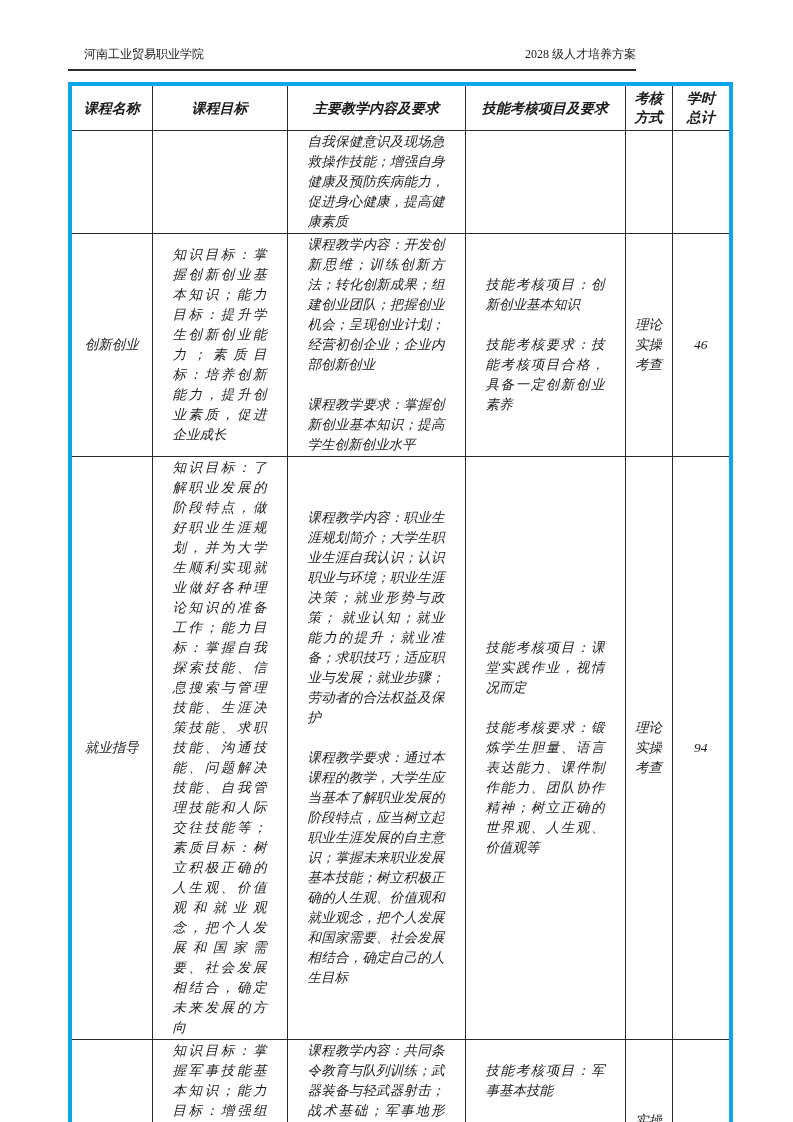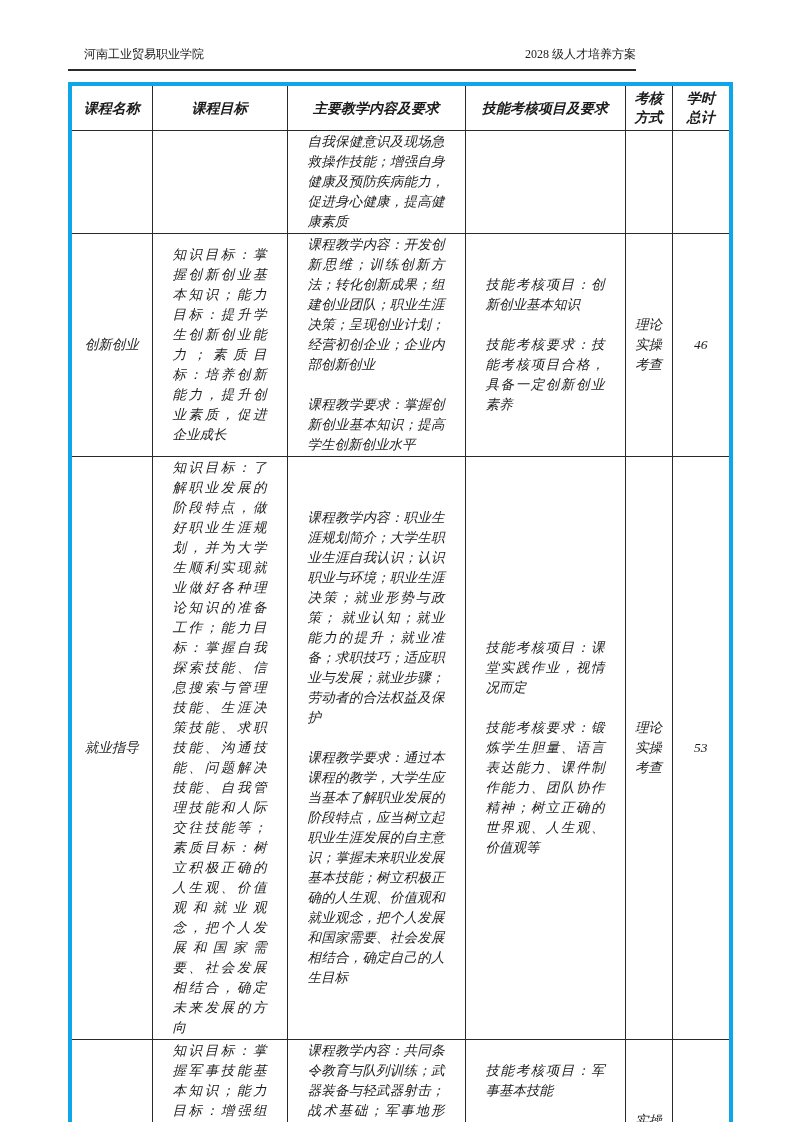--- a/index.html
+++ b/index.html
@@ -108,21 +108,21 @@
         <td class="c"></td>
         <td></td>
         <td>自我保健意识及现场急救操作技能；增强自身健康及预防疾病能力，促进身心健康，提高健康素质</td>
         <td></td>
         <td class="c"></td>
         <td class="c"></td>
       </tr>
       <tr class="row-cxcy">
         <td class="c">创新创业</td>
         <td>知识目标：掌握创新创业基本知识；能力目标：提升学生创新创业能力；素质目标：培养创新能力，提升创业素质，促进企业成长</td>
-        <td>课程教学内容：开发创新思维；训练创新方法；转化创新成果；组建创业团队；职业生涯决策；呈现创业计划；经营初创企业；企业内部创新创业
+        <td>课程教学内容：开发创新思维；训练创新方法；转化创新成果；组建创业团队；把握创业机会；呈现创业计划；经营初创企业；企业内部创新创业
 
 课程教学要求：掌握创新创业基本知识；提高学生创新创业水平</td>
         <td>技能考核项目：创新创业基本知识
 
 技能考核要求：技能考核项目合格，具备一定创新创业素养</td>
         <td class="c">理论
 实操
 考查</td>
         <td class="c">46</td>
       </tr>
@@ -131,21 +131,21 @@
         <td>知识目标：了解职业发展的阶段特点，做好职业生涯规划，并为大学生顺利实现就业做好各种理论知识的准备工作；能力目标：掌握自我探索技能、信息搜索与管理技能、生涯决策技能、求职技能、沟通技能、问题解决技能、自我管理技能和人际交往技能等；素质目标：树立积极正确的人生观、价值观和就业观念，把个人发展和国家需要、社会发展相结合，确定未来发展的方向</td>
         <td>课程教学内容：职业生涯规划简介；大学生职业生涯自我认识；认识职业与环境；职业生涯决策；就业形势与政策； 就业认知；就业能力的提升；就业准备；求职技巧；适应职业与发展；就业步骤；劳动者的合法权益及保护
 
 课程教学要求：通过本课程的教学，大学生应当基本了解职业发展的阶段特点，应当树立起职业生涯发展的自主意识；掌握未来职业发展基本技能；树立积极正确的人生观、价值观和就业观念，把个人发展和国家需要、社会发展相结合，确定自己的人生目标</td>
         <td>技能考核项目：课堂实践作业，视情况而定
 
 技能考核要求：锻炼学生胆量、语言表达能力、课件制作能力、团队协作精神；树立正确的世界观、人生观、价值观等</td>
         <td class="c">理论
 实操
 考查</td>
-        <td class="c">53</td>
+        <td class="c">94</td>
       </tr>
       <tr class="row-jsjn">
         <td class="c">军事技能</td>
         <td>知识目标：掌握军事技能基本知识；能力目标：增强组织纪律性，提升学生军事技能水平；素质目标：提高学生综合素质</td>
         <td>课程教学内容：共同条令教育与队列训练；武器装备与轻武器射击；战术基础；军事地形学；综合技能
 
 课程教学要求：掌握军事技能基本知识；增强国防观念</td>
         <td>技能考核项目：军事基本技能
 
 技能考核要求：技能考核项目合格，具备一定军事技能素养</td>

